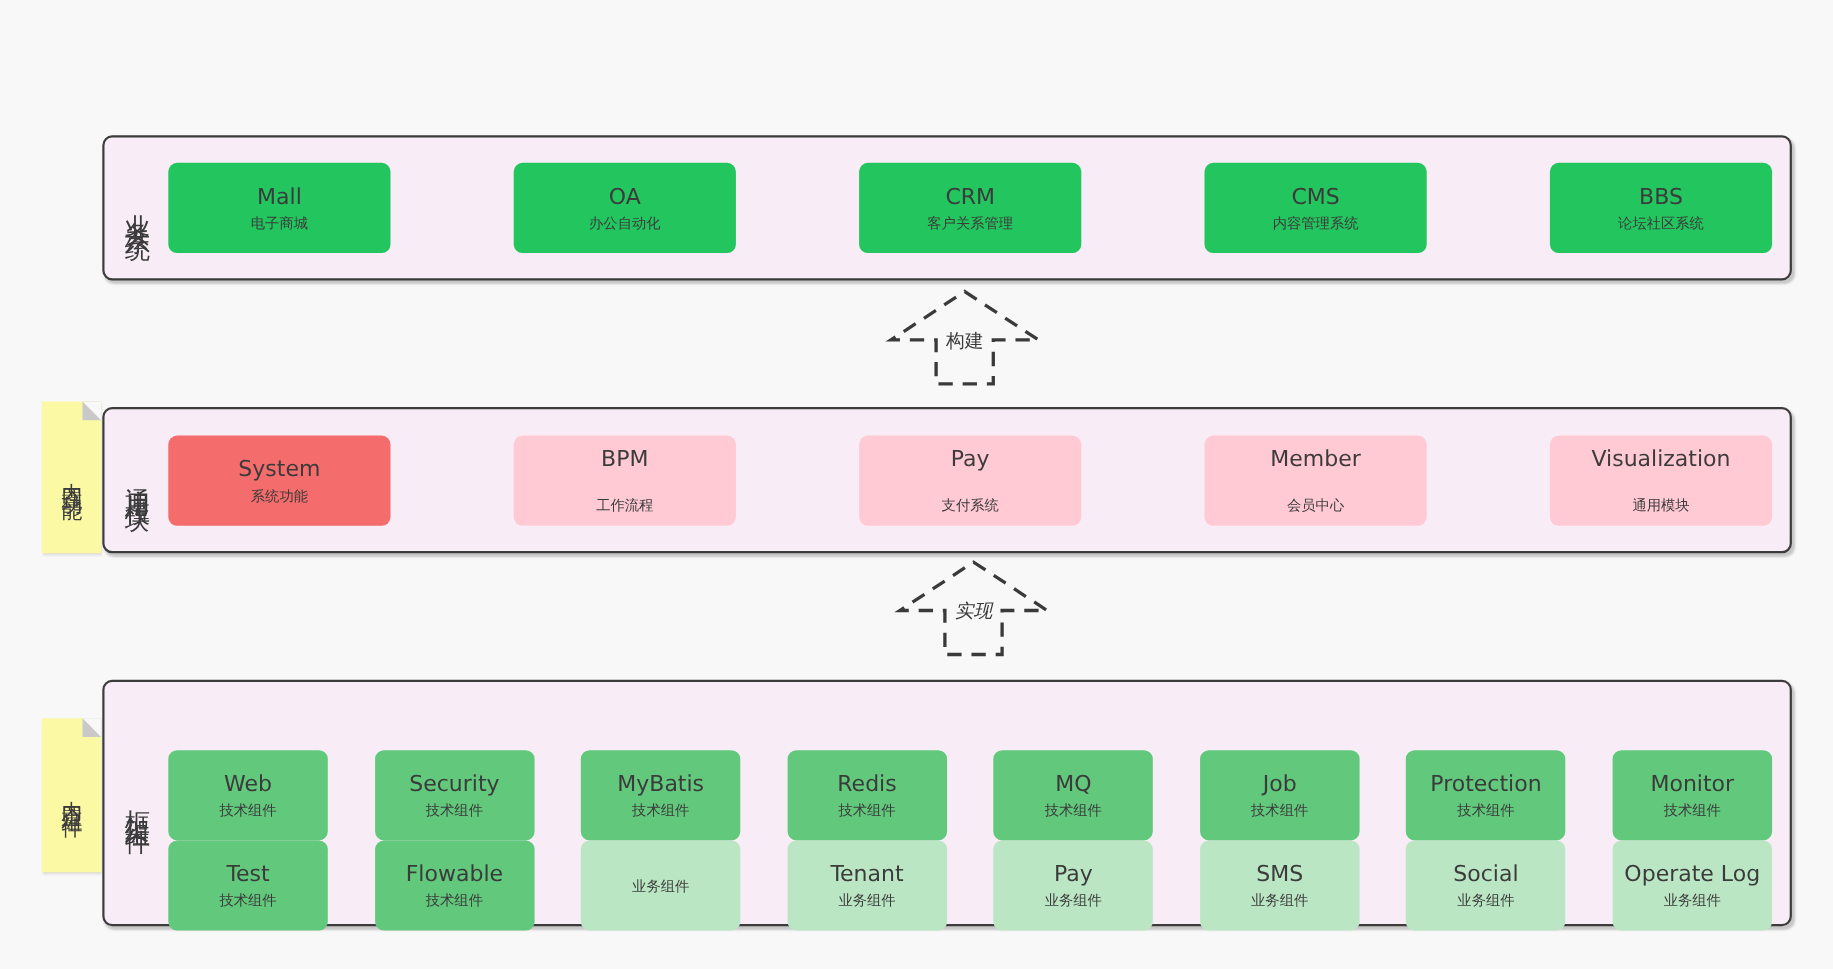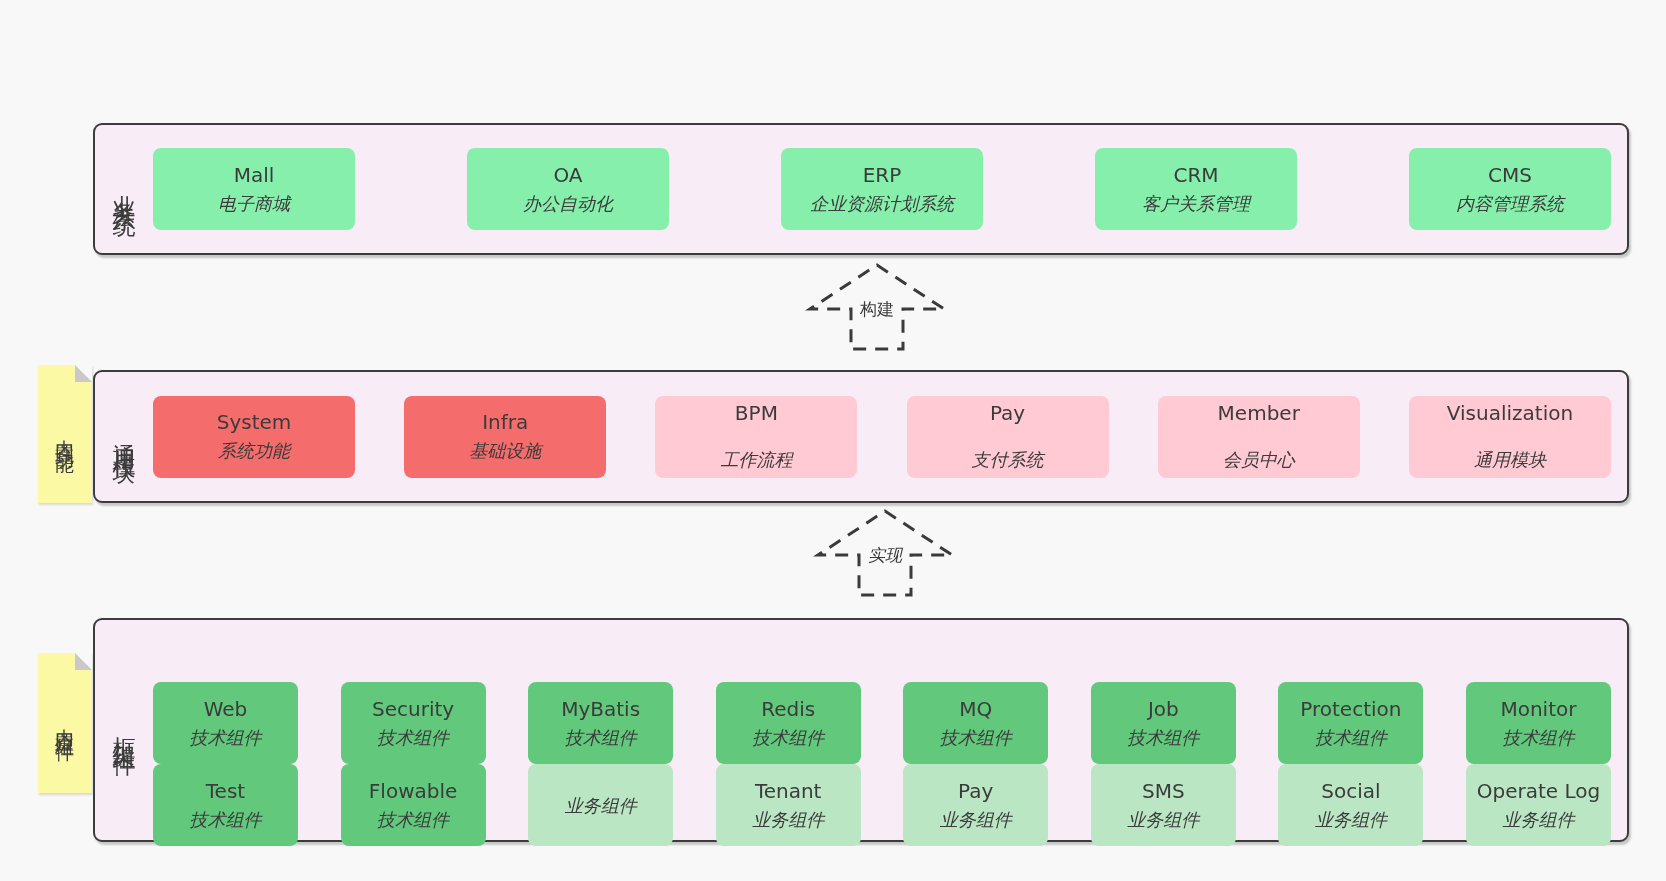--- a/index.html
+++ b/index.html
@@ -38,23 +38,23 @@
   }
   .box {
     border-radius:8px;
     display:flex; flex-direction:column; align-items:center; justify-content:center;
     text-align:center; line-height:1.35;
     box-sizing:border-box;
   }
   .box-6 { width:202px; height:82px; }
   .box-8 { width:145px; height:82px; }
   .box .t { font-size:20px; }
-  .box .s { font-size:18px; margin-top:3px;font-style:italic; }
-
-  .c-blue       { background:#86efac;align-items:center; }
+  .box .s { font-size:13px; margin-top:3px; }
+
+  .c-blue       { background:#22c55e;align-items:center; }
   .c-red        { background:#f56c6c; }
   .c-pink       { background:#ffcad3;gap:18px; }
   .c-green      { background:#61c87c; }
   .c-lightgreen { background:#bae6c3; }
 
   .boxes-grid {
     flex:1; display:flex; flex-direction:column; justify-content:space-between;
     padding:20px 16px 17px 0; box-sizing:border-box;margin-top:42px;
   }
   .comp-row { display:flex; justify-content:space-between; }
@@ -96,54 +96,50 @@
   <div class="boxes">
     <div class="box box-6 c-blue">
       <div class="t">Mall</div>
       <div class="s">电子商城</div>
     </div>
     <div class="box box-6 c-blue">
       <div class="t">OA</div>
       <div class="s">办公自动化</div>
     </div>
     <div class="box box-6 c-blue">
-      <div class="t">ERP</div>
-      <div class="s">企业资源计划系统</div>
-    </div>
-    <div class="box box-6 c-blue">
       <div class="t">CRM</div>
       <div class="s">客户关系管理</div>
     </div>
     <div class="box box-6 c-blue">
       <div class="t">CMS</div>
       <div class="s">内容管理系统</div>
+    </div>
+    <div class="box box-6 c-blue">
+      <div class="t">BBS</div>
+      <div class="s">论坛社区系统</div>
     </div>
   </div>
 </div>
 
 <div class="arrow" id="arrow-build">
   <svg viewBox="0 0 150 92">
     <path d="M75 4 L142 48 L101 48 L101 88 L49 88 L49 48 L8 48 Z" fill="none" stroke="#3a3a3a" stroke-width="3" stroke-dasharray="13 9"></path>
   </svg>
   <span class="arrow-label">构建</span>
 </div>
 
 <div class="layer" id="layer-modules">
   <div class="layer-label">
     <span class="v-text">通用模块</span>
   </div>
   <div class="boxes">
     <div class="box box-6 c-red">
       <div class="t">System</div>
       <div class="s">系统功能</div>
     </div>
-    <div class="box box-6 c-red">
-      <div class="t">Infra</div>
-      <div class="s">基础设施</div>
-    </div>
     <div class="box box-6 c-pink">
       <div class="t">BPM</div>
       <div class="s">工作流程</div>
     </div>
     <div class="box box-6 c-pink">
       <div class="t">Pay</div>
       <div class="s">支付系统</div>
     </div>
     <div class="box box-6 c-pink">
       <div class="t">Member</div>

